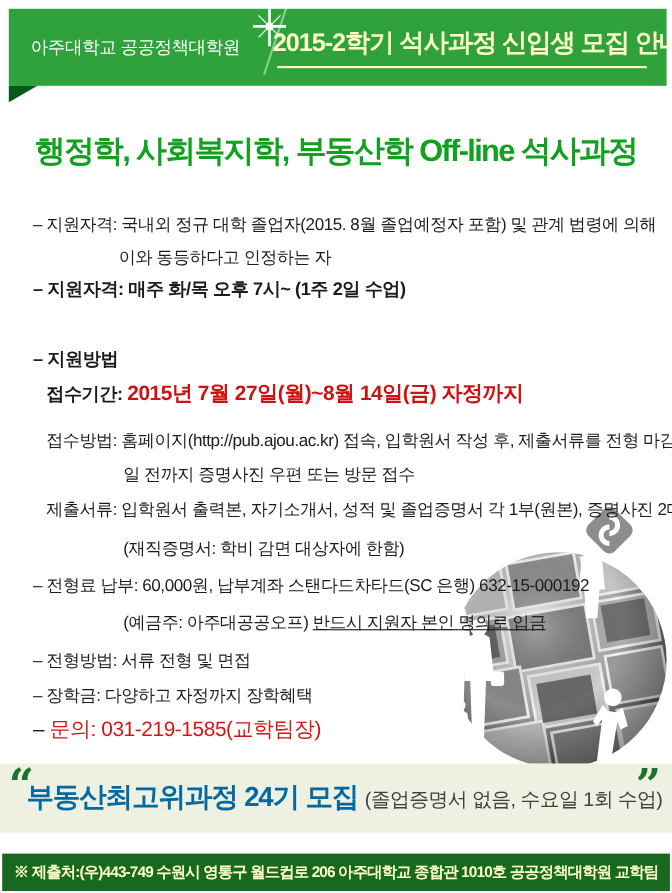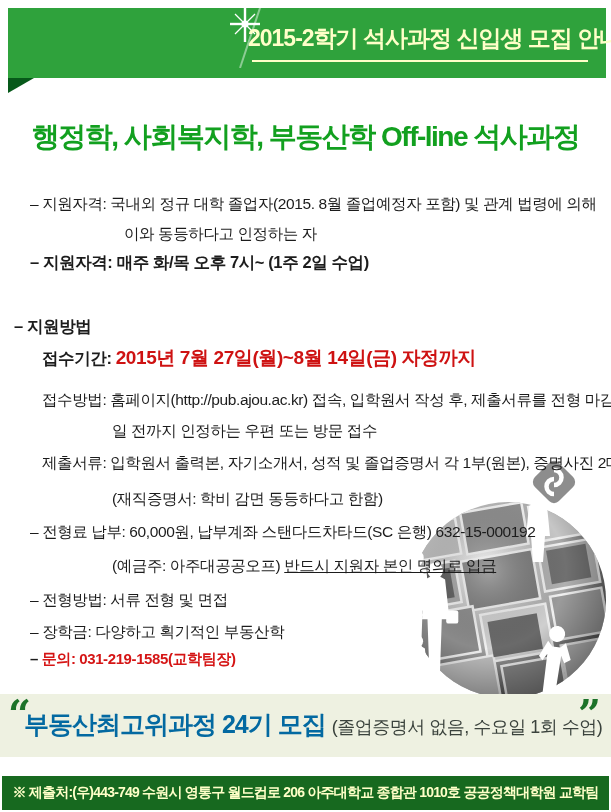--- a/index.html
+++ b/index.html
@@ -15,21 +15,21 @@
   .banner-sparkle{position:absolute;left:212px;top:-6px;}
   .banner-fold{position:absolute;left:8px;top:78px;width:0;height:0;
     border-top:15px solid #07591a;border-right:26px solid transparent;}
   
   .page-title{position:absolute;left:0;top:118px;width:611px;text-align:center;
     font-size:28px;font-weight:bold;color:#12a01f;letter-spacing:-1.5px;white-space:nowrap;}
   
   .ln{position:absolute;font-size:15.5px;letter-spacing:-0.4px;white-space:nowrap;color:#1c1c1c;}
   .bold{font-weight:bold;font-size:16.5px;}
   .ln-period .val{font-size:19px;font-weight:bold;color:#ce1212;}
-  .ln-contact{font-size:15px;font-weight:bold;}
+  .ln-contact{font-size:19px;font-weight:normal;}
   .ln-contact .val{color:#d51515;}
   .u{text-decoration:underline;}
   
   .globe{position:absolute;left:398px;top:488px;}
   .emblem{position:absolute;left:530px;top:460px;}
   
   .quote-box{position:absolute;left:0;top:694px;width:611px;height:63px;background:#eef1e1;}
   .qmark{position:absolute;font-family:"DejaVu Serif", serif;font-weight:bold;
     font-size:40px;line-height:1;color:#1c7229;}
   .qmark.open{left:8px;top:0px;}
@@ -39,20 +39,21 @@
   .quote-sub{font-size:18px;color:#3a423c;letter-spacing:-0.5px;}
   
   .footer{position:absolute;left:2px;top:776px;width:607px;height:34px;background:#17691f;
     display:flex;align-items:center;justify-content:center;}
   .footer-text{color:#ffffc8;font-weight:bold;font-size:14px;letter-spacing:-0.8px;white-space:nowrap;}
 </style>
 </head>
 <body>
 
 <div class="banner">
+  <span class="banner-org">아주대학교 공공정책대학원</span>
   <svg class="banner-sparkle" width="50" height="66" viewBox="0 0 50 66">
     <line x1="42" y1="0" x2="20" y2="66" stroke="rgba(255,255,255,0.45)" stroke-width="2"></line>
     <line x1="25" y1="4" x2="25" y2="40" stroke="#ffffff" stroke-width="2.4"></line>
     <line x1="10" y1="22" x2="40" y2="22" stroke="#ffffff" stroke-width="2.4"></line>
     <line x1="15" y1="12" x2="35" y2="32" stroke="#ffffff" stroke-width="1.2"></line>
     <line x1="35" y1="12" x2="15" y2="32" stroke="#ffffff" stroke-width="1.2"></line>
     <circle cx="25" cy="22" r="3.6" fill="#ffffff"></circle>
   </svg>
   <span class="banner-title">2015-2학기 석사과정 신입생 모집 안내</span>
   <div class="banner-underline"></div>
@@ -126,36 +127,36 @@
   </g>
 </svg>
 
 <svg class="emblem" width="48" height="60" viewBox="0 0 48 60">
   <rect x="7" y="5" width="34" height="34" rx="7" transform="rotate(45 24 22)" fill="#8d8d8d"></rect>
   <path d="M24 10 a7.5 7.5 0 0 1 7.5 7.5 a7.5 7.5 0 0 1 -7.5 7.5" fill="none" stroke="#ffffff" stroke-width="4.5"></path>
   <path d="M24 34 a7.5 7.5 0 0 1 -7.5 -7.5 a7.5 7.5 0 0 1 7.5 -7.5" fill="none" stroke="#ffffff" stroke-width="4.5"></path>
 </svg>
 
 <div class="ln" style="left:30px;top:194px;">– 지원자격: 국내외 정규 대학 졸업자(2015. 8월 졸업예정자 포함) 및 관계 법령에 의해</div>
-<div class="ln" style="left:124px;top:224px;">이와 동등하다고 인정하는 자</div>
+<div class="ln" style="left:108px;top:224px;">이와 동등하다고 인정하는 자</div>
 <div class="ln bold" style="left:30px;top:252px;">– 지원자격: 매주 화/목 오후 7시~ (1주 2일 수업)</div>
-<div class="ln bold" style="left:14px;top:316px;">– 지원방법</div>
+<div class="ln bold" style="left:30px;top:316px;">– 지원방법</div>
 <div class="ln ln-period" style="left:42px;top:345px;">
   <span class="bold">접수기간: </span><span class="val">2015년 7월 27일(월)~8월 14일(금) 자정까지</span>
 </div>
 <div class="ln" style="left:42px;top:390px;">접수방법: 홈페이지(http://pub.ajou.ac.kr)  접속, 입학원서 작성 후, 제출서류를 전형 마감</div>
-<div class="ln" style="left:112px;top:421px;">일 전까지 인정하는 우편 또는 방문 접수</div>
+<div class="ln" style="left:112px;top:421px;">일 전까지 증명사진 우편 또는 방문 접수</div>
 <div class="ln" style="left:42px;top:453px;">제출서류: 입학원서 출력본, 자기소개서, 성적 및 졸업증명서 각 1부(원본),  증명사진 2매,</div>
-<div class="ln" style="left:112px;top:489px;">(재직증명서: 학비 감면 동등하다고 한함)</div>
+<div class="ln" style="left:112px;top:489px;">(재직증명서: 학비 감면 대상자에 한함)</div>
 <div class="ln" style="left:30px;top:522px;">– 전형료 납부:  60,000원,  납부계좌 스탠다드차타드(SC 은행) 632-15-000192</div>
 <div class="ln" style="left:112px;top:556px;text-align:center;">
   <span>(예금주: 아주대공공오프) </span><span class="u">반드시 지원자 본인 명의로 입금</span>
 </div>
 <div class="ln" style="left:30px;top:590px;">– 전형방법: 서류 전형 및 면접</div>
-<div class="ln" style="left:30px;top:622px;">–  장학금: 다양하고 획기적인 부동산학</div>
+<div class="ln" style="left:30px;top:622px;">–  장학금: 다양하고 자정까지 장학혜택</div>
 <div class="ln ln-contact" style="left:30px;top:650px;">
   <span>– </span><span class="val">문의: 031-219-1585(교학팀장)</span>
 </div>
 
 <div class="quote-box">
   <span class="qmark open">“</span>
   <span class="qmark close">”</span>
   <div class="quote-line">
     <span class="quote-title">부동산최고위과정 24기 모집 </span><span class="quote-sub">(졸업증명서 없음, 수요일 1회 수업)</span>
   </div>

